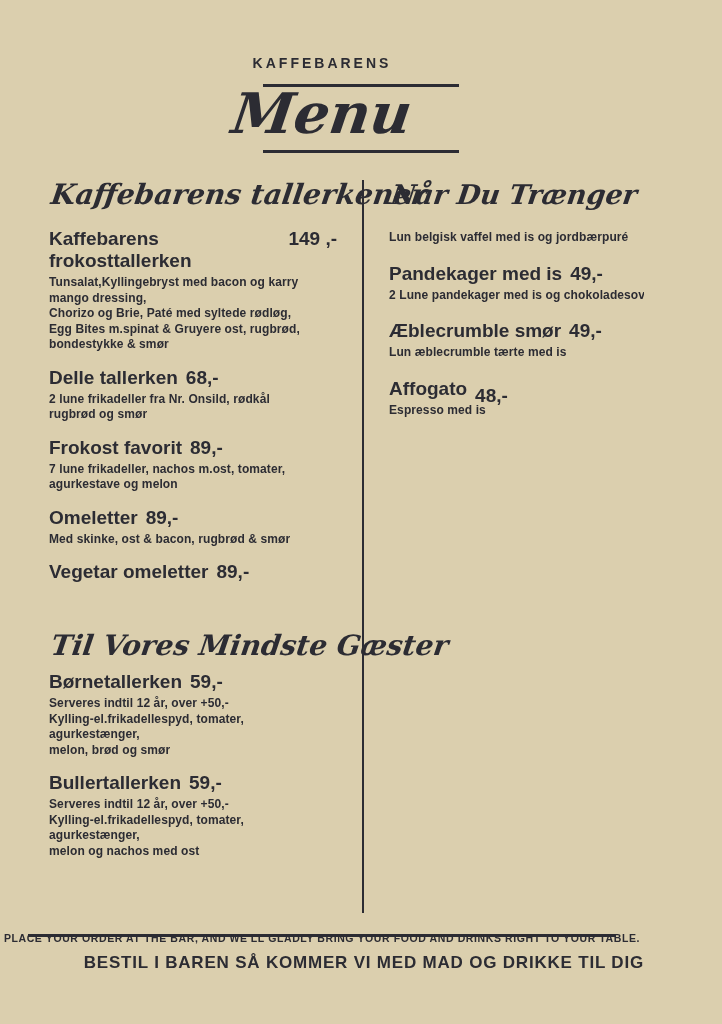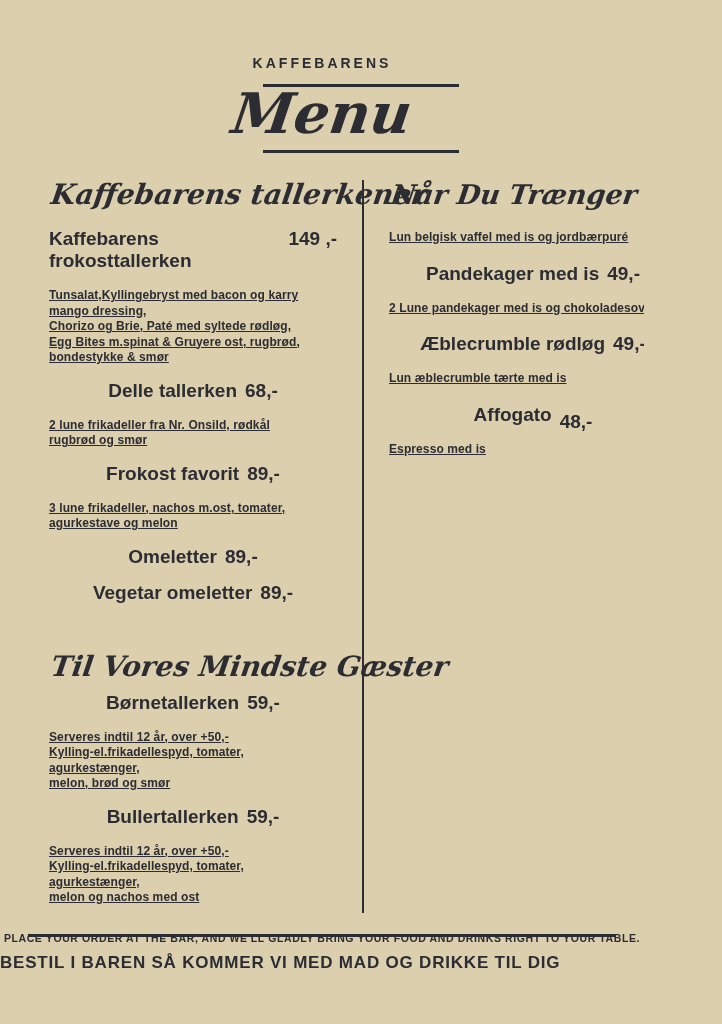--- a/index.html
+++ b/index.html
@@ -74,59 +74,58 @@
     left: 362px; top: 180px;
     width: 2px; height: 733px;
     background: #2c2c33;
   }
 
   
   .item { margin-bottom: 14px; }
   .col-right .item { margin-bottom: 17px; }
   .item-head {
     display: flex;
-    justify-content: center;
+    justify-content: flex-start;
     align-items: flex-start;
   }
   .item-name {
     font-size: 19px;
     font-weight: 700;
     line-height: 22px;
   }
   .item-price {
     font-size: 19px;
     font-weight: 700;
     line-height: 22px;
     white-space: nowrap;
     padding-left: 8px;
   }
   
   .col-right div.item:nth-of-type(4) .item-price,
   .col-right div.item:nth-of-type(5) .item-price { position: relative; top: 7px; }
   .item-desc {
-    margin-top: 16px;
+    margin-top: 3px;
     font-size: 12px;
     font-weight: 700;
     line-height: 15.5px;
     letter-spacing: 0.1px;
     white-space: pre-line;
-    text-decoration: underline;
   }
 
   
   .footer-rule {
     position: absolute;
     left: 28px; right: 28px; top: 934px;
     height: 3px;
     background: #2c2c33;
   }
   .footer-da {
     position: absolute;
     top: 953px; left: 0; right: 0;
-    text-align: left;
+    text-align: right;
     font-size: 17px;
     font-weight: 700;
     letter-spacing: 0.8px;
   }
   .footer-en {
     position: absolute;
     top: 932px; left: 0; right: 0;
     text-align: center;
     font-size: 10.5px;
     font-weight: 700;
@@ -164,29 +163,30 @@
       </div>
       <div class="item-desc">2 lune frikadeller fra Nr. Onsild, rødkål
 rugbrød og smør</div>
     </div>
 
     <div class="item">
       <div class="item-head">
         <span class="item-name">Frokost favorit</span>
         <span class="item-price">89,-</span>
       </div>
-      <div class="item-desc">3 lune frikadeller, nachos m.ost, tomater,
+      <div class="item-desc">7 lune frikadeller, nachos m.ost, tomater,
 agurkestave og melon</div>
     </div>
 
     <div class="item">
       <div class="item-head">
         <span class="item-name">Omeletter</span>
         <span class="item-price">89,-</span>
       </div>
+      <div class="item-desc">Med skinke, ost &amp; bacon, rugbrød &amp; smør</div>
     </div>
 
     <div class="item">
       <div class="item-head">
         <span class="item-name">Vegetar omeletter</span>
         <span class="item-price">89,-</span>
       </div>
     </div>
 
     <h2 class="script kids">Til Vores Mindste Gæster</h2>
@@ -224,21 +224,21 @@
     <div class="item">
       <div class="item-head">
         <span class="item-name">Pandekager med is</span>
         <span class="item-price">49,-</span>
       </div>
       <div class="item-desc">2 Lune pandekager med is og chokoladesovs</div>
     </div>
 
     <div class="item">
       <div class="item-head">
-        <span class="item-name">Æblecrumble rødløg</span>
+        <span class="item-name">Æblecrumble smør</span>
         <span class="item-price">49,-</span>
       </div>
       <div class="item-desc">Lun æblecrumble tærte med is</div>
     </div>
 
 
     <div class="item">
       <div class="item-head">
         <span class="item-name">Affogato</span>
         <span class="item-price">48,-</span>

